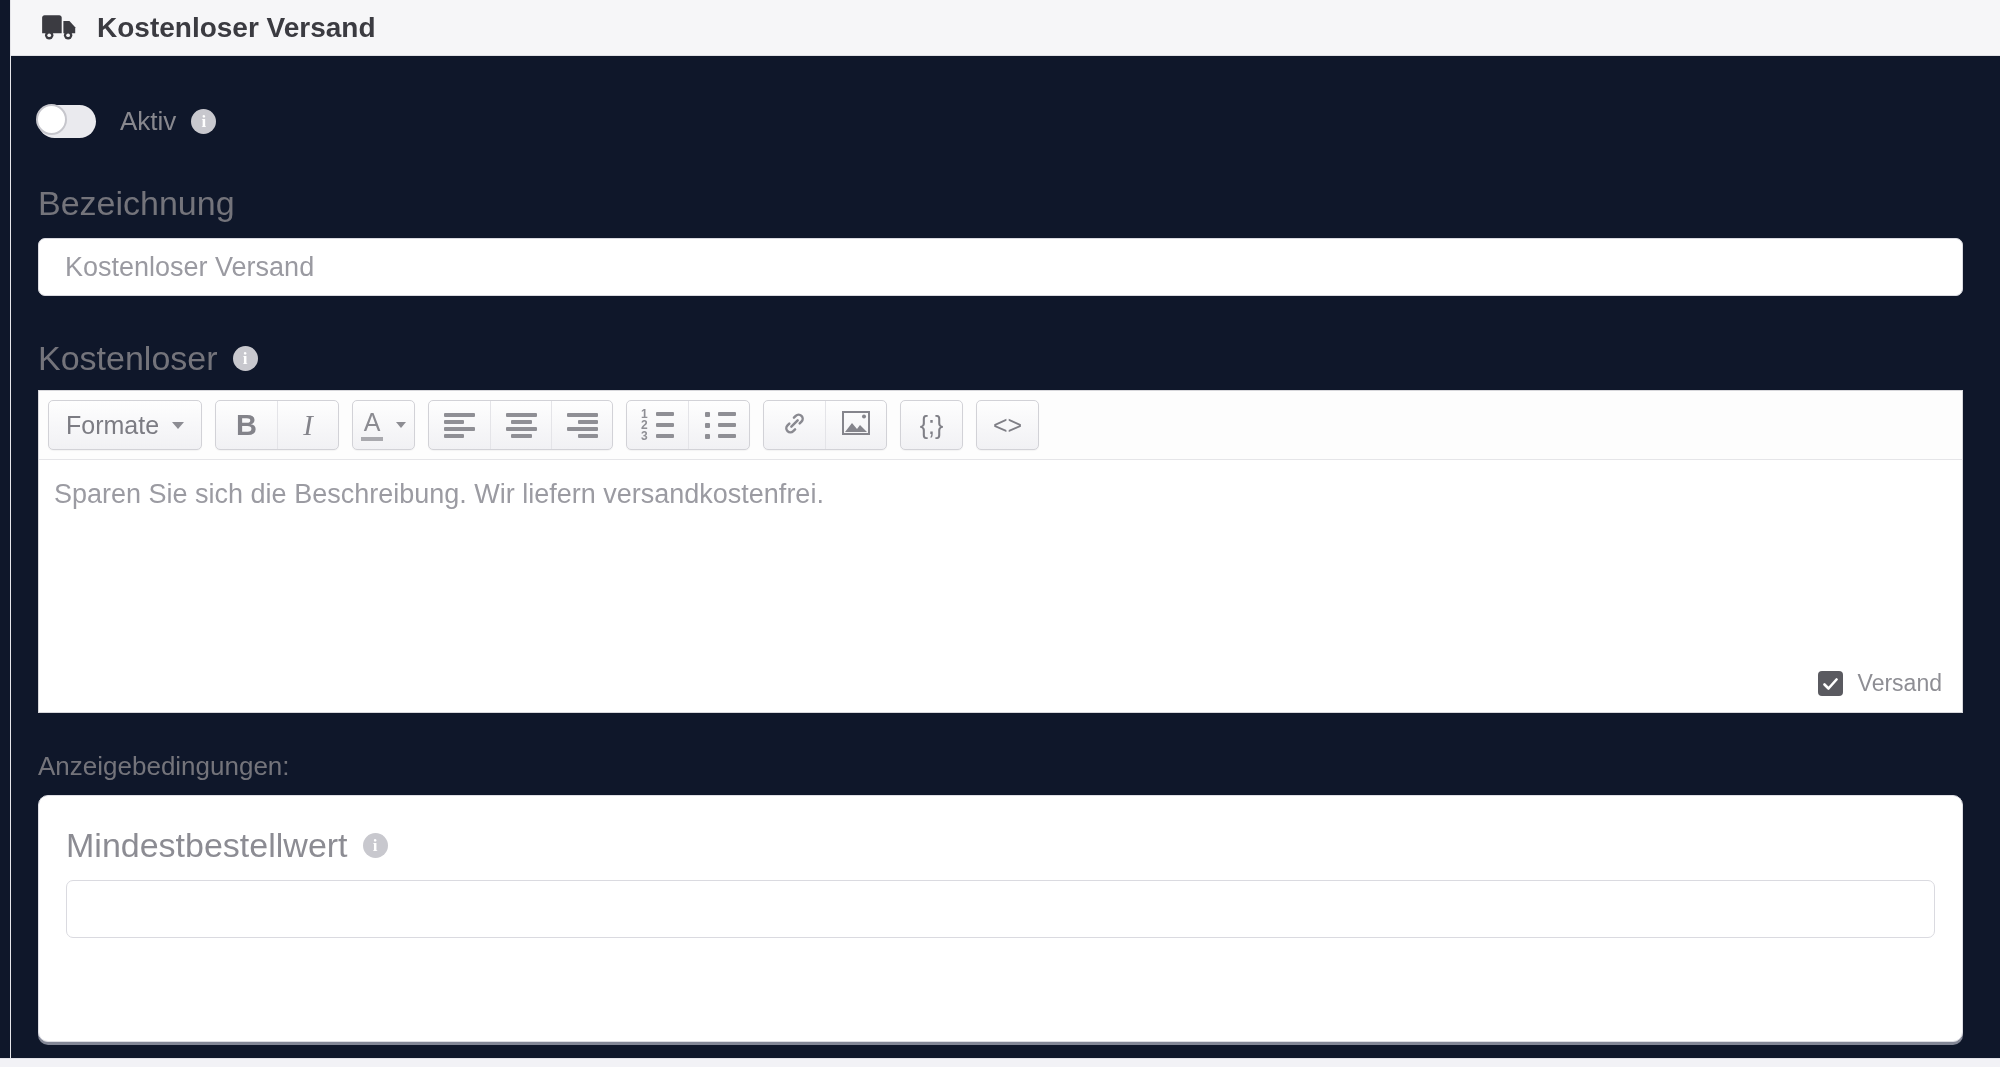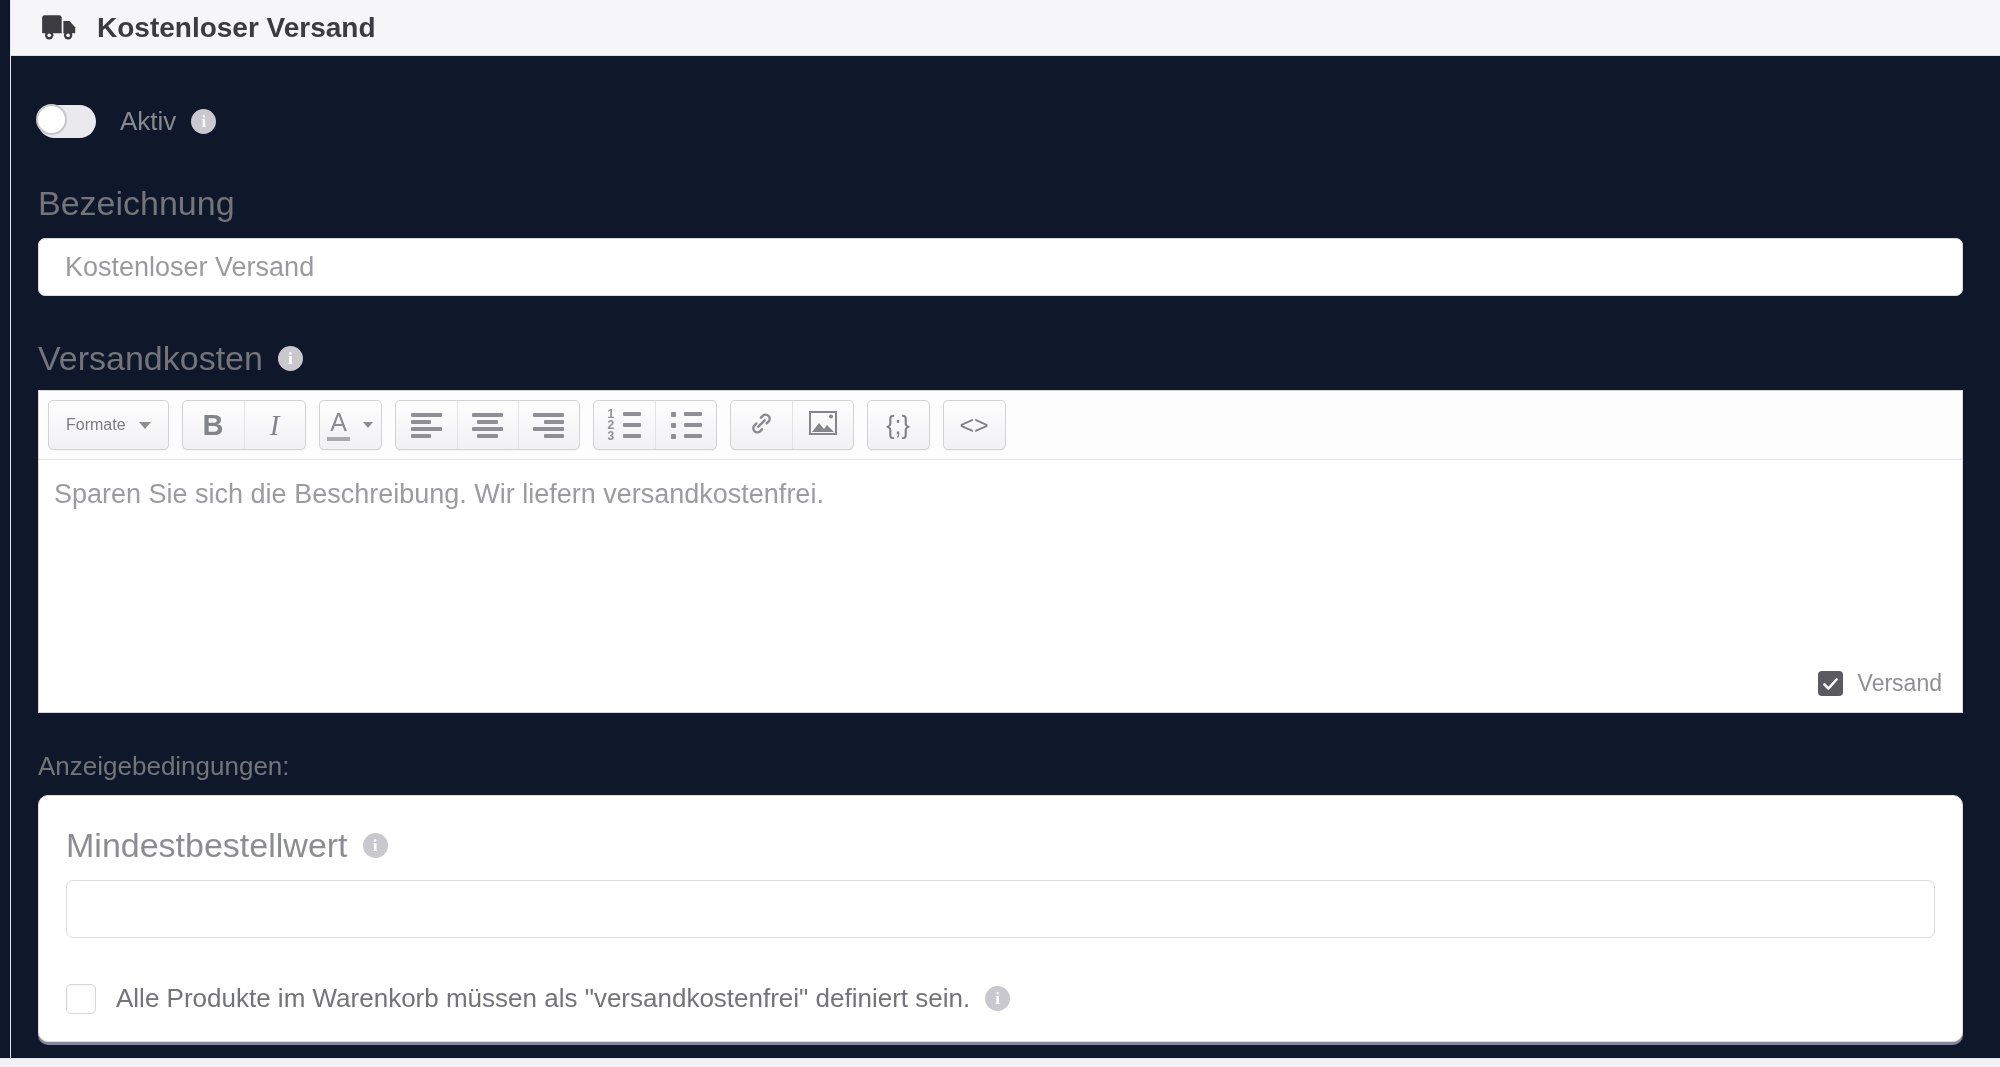--- a/index.html
+++ b/index.html
@@ -42,21 +42,21 @@
   .editor { margin-top:12px; height:323px; border:1px solid #d7d7db; background:#fff; position:relative; }
   .toolbar { height:69px; border-bottom:1px solid #e5e5e8; background:#fdfdfd;
              display:flex; align-items:center; padding-left:9px; }
   .btn-group { display:flex; border:1px solid #d2d2d7; border-radius:5px;
                background:linear-gradient(#fefefe,#f1f1f4); margin-right:13px;
                box-shadow:0 1px 1px rgba(0,0,0,0.04); overflow:hidden; }
   .tb-btn { height:48px; min-width:61px; display:flex; align-items:center; justify-content:center;
             border-left:1px solid #e4e4e8; cursor:pointer; }
   .tb-btn:first-child { border-left:none; }
   .formats-btn { padding:0 17px; }
-  .formats-label { font-size:16px; color:#7c7c83; }
+  .formats-label { font-size:25px; color:#7c7c83; }
   .caret { width:0; height:0; border-left:6px solid transparent; border-right:6px solid transparent;
            border-top:7px solid #8d8d93; margin-left:13px; }
   .caret.small { border-left-width:5px; border-right-width:5px; border-top-width:6px; }
   .glyph-b { font-size:29px; font-weight:bold; color:#83838a; }
   .glyph-i { font-size:29px; font-style:italic; color:#83838a; font-family:"Liberation Serif", serif; }
   .fore-a { font-size:25px; color:#8b8b91; border-bottom:4px solid #a9a9ae; padding:0 3px 2px; line-height:1; }
   .glyph-code { font-size:25px; color:#7f7f86; }
 
   .align-icon { width:31px; height:25px; display:flex; flex-direction:column; justify-content:space-between; }
   .align-icon span { height:4px; background:#8f8f95; border-radius:1px; width:31px; }
@@ -118,21 +118,21 @@
         <div class="knob"></div>
       </div>
       <span class="toggle-label">Aktiv</span>
       <span class="info-icon"></span>
     </div>
 
     <label class="field-label lbl-name">Bezeichnung</label>
     <input class="text-input" type="text" value="Kostenloser Versand" style="">
 
     <label class="field-label lbl-desc">
-      <span>Versandkosten</span>
+      <span>Kostenloser</span>
       <span class="info-icon"></span>
     </label>
 
     <div class="editor">
       <div class="toolbar">
 
         <div class="btn-group">
           <div class="tb-btn formats-btn">
             <span class="formats-label">Formate</span>
             <span class="caret"></span>
@@ -268,23 +268,18 @@
 
     <div class="cond-heading">Anzeigebedingungen:</div>
 
     <div class="fieldset">
       <label class="field-label">
         <span>Mindestbestellwert</span>
         <span class="info-icon"></span>
       </label>
       <input class="text-input" type="text" value="" style="">
 
-      <div class="cb-row">
-        <span class="cb unchecked"></span>
-        <span class="cb-row-label">Alle Produkte im Warenkorb müssen als "versandkostenfrei" definiert sein.</span>
-        <span class="info-icon"></span>
-      </div>
     </div>
 
   </div>
 
   <div class="footer-strip"></div>
 </div>
 
 </body></html>

